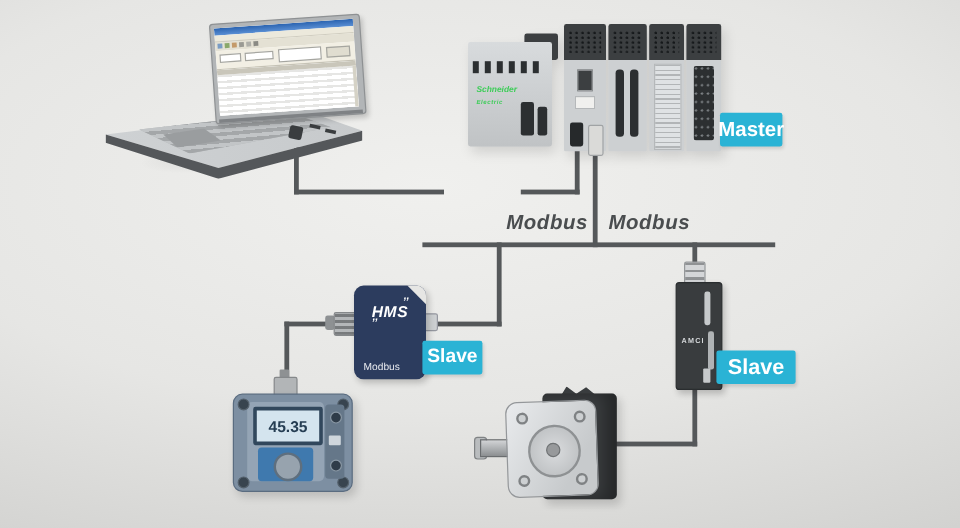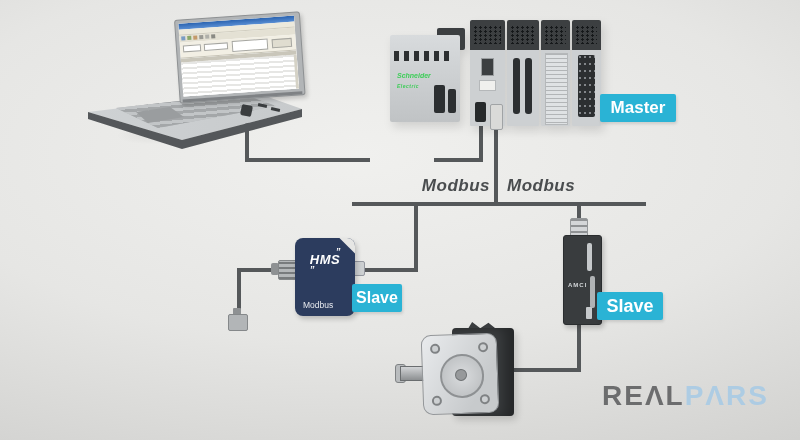--- a/index.html
+++ b/index.html
@@ -219,21 +219,21 @@
           <div class="grid"></div>
         </div>
       <div class="bod">
           <div class="m5block"></div>
         </div>
     </div>
   </div>
   <div class="plug" style="left:475px;top:102px;width:11px;height:20px;background:#26292b;"></div>
   <div class="plug" style="left:490px;top:104px;width:11px;height:24px;background:#dadad8;border:1px solid #a0a3a5;"></div>
 
-  <div class="badge" style="left:600px;top:94px;width:76px;height:28px;font-size:17px;">Master</div>
+  <div class="badge" style="left:600px;top:94px;width:52px;height:28px;font-size:17px;">Master</div>
 
 
   <div class="buslabel" style="left:416px;top:176px;width:74px;text-align:right;">Modbus</div>
   <div class="buslabel" style="left:507px;top:176px;">Modbus</div>
 
   <div class="conn" style="left:271px;top:263px;width:8px;height:12px;background:#8e9193;border-radius:2px;"></div>
   <div class="conn" style="left:278px;top:260px;width:18px;height:18px;background:#b4b7b9;border:1px solid #85888a;border-radius:2px;background-image:repeating-linear-gradient(0deg,rgba(60,63,65,.5) 0 2px,transparent 2px 5px);"></div>
   <div class="conn" style="left:350px;top:261px;width:13px;height:13px;background:#cdd0d2;border:1px solid #9598a0;border-radius:2px;"></div>
   <div class="hms">
     <div class="notch"></div>
@@ -250,31 +250,44 @@
   <div class="amci">
     <div class="brand">AMCI</div>
     <div class="s1"></div>
     <div class="s2"></div>
     <div class="s3"></div>
   </div>
   <div class="badge" style="left:597px;top:292px;width:66px;height:28px;font-size:18px;">Slave</div>
 
   <div class="conn" style="left:233px;top:308px;width:8px;height:8px;background:#8e9193;border-radius:1px;"></div>
   <div class="conn" style="left:228px;top:314px;width:18px;height:15px;background:#b2b5b7;border:1px solid #85888a;border-radius:2px;"></div>
+  <div class="meter">
+    <div class="face"></div>
+    <div class="screw" style="left:3px;top:3px;"></div>
+    <div class="screw" style="left:86px;top:3px;"></div>
+    <div class="screw" style="left:3px;top:68px;"></div>
+    <div class="screw" style="left:86px;top:68px;"></div>
+    <div class="lcd">45.35</div>
+    <div class="keypad">
+      <div class="knob"></div>
+    </div>
+    <div class="mstrip">
+      <div class="b1"></div>
+      <div class="b2"></div>
+      <div class="b3"></div>
+    </div>
+  </div>
 
   <div class="motor-top"></div>
   <div class="motor-body"></div>
   <div class="shaft-tip"></div>
   <div class="shaft"></div>
   <div class="motor-face">
     <div class="hole" style="left:8px;top:8px;"></div>
     <div class="hole" style="left:56px;top:8px;"></div>
     <div class="hole" style="left:8px;top:60px;"></div>
     <div class="hole" style="left:56px;top:60px;"></div>
     <div class="boss"></div>
     <div class="hub"></div>
   </div>
 
-  <div class="realpars">
-    <span class="p1">REΛL</span><span class="p2">PΛRS</span>
-  </div>
 
 </div>
 
 </body></html>

